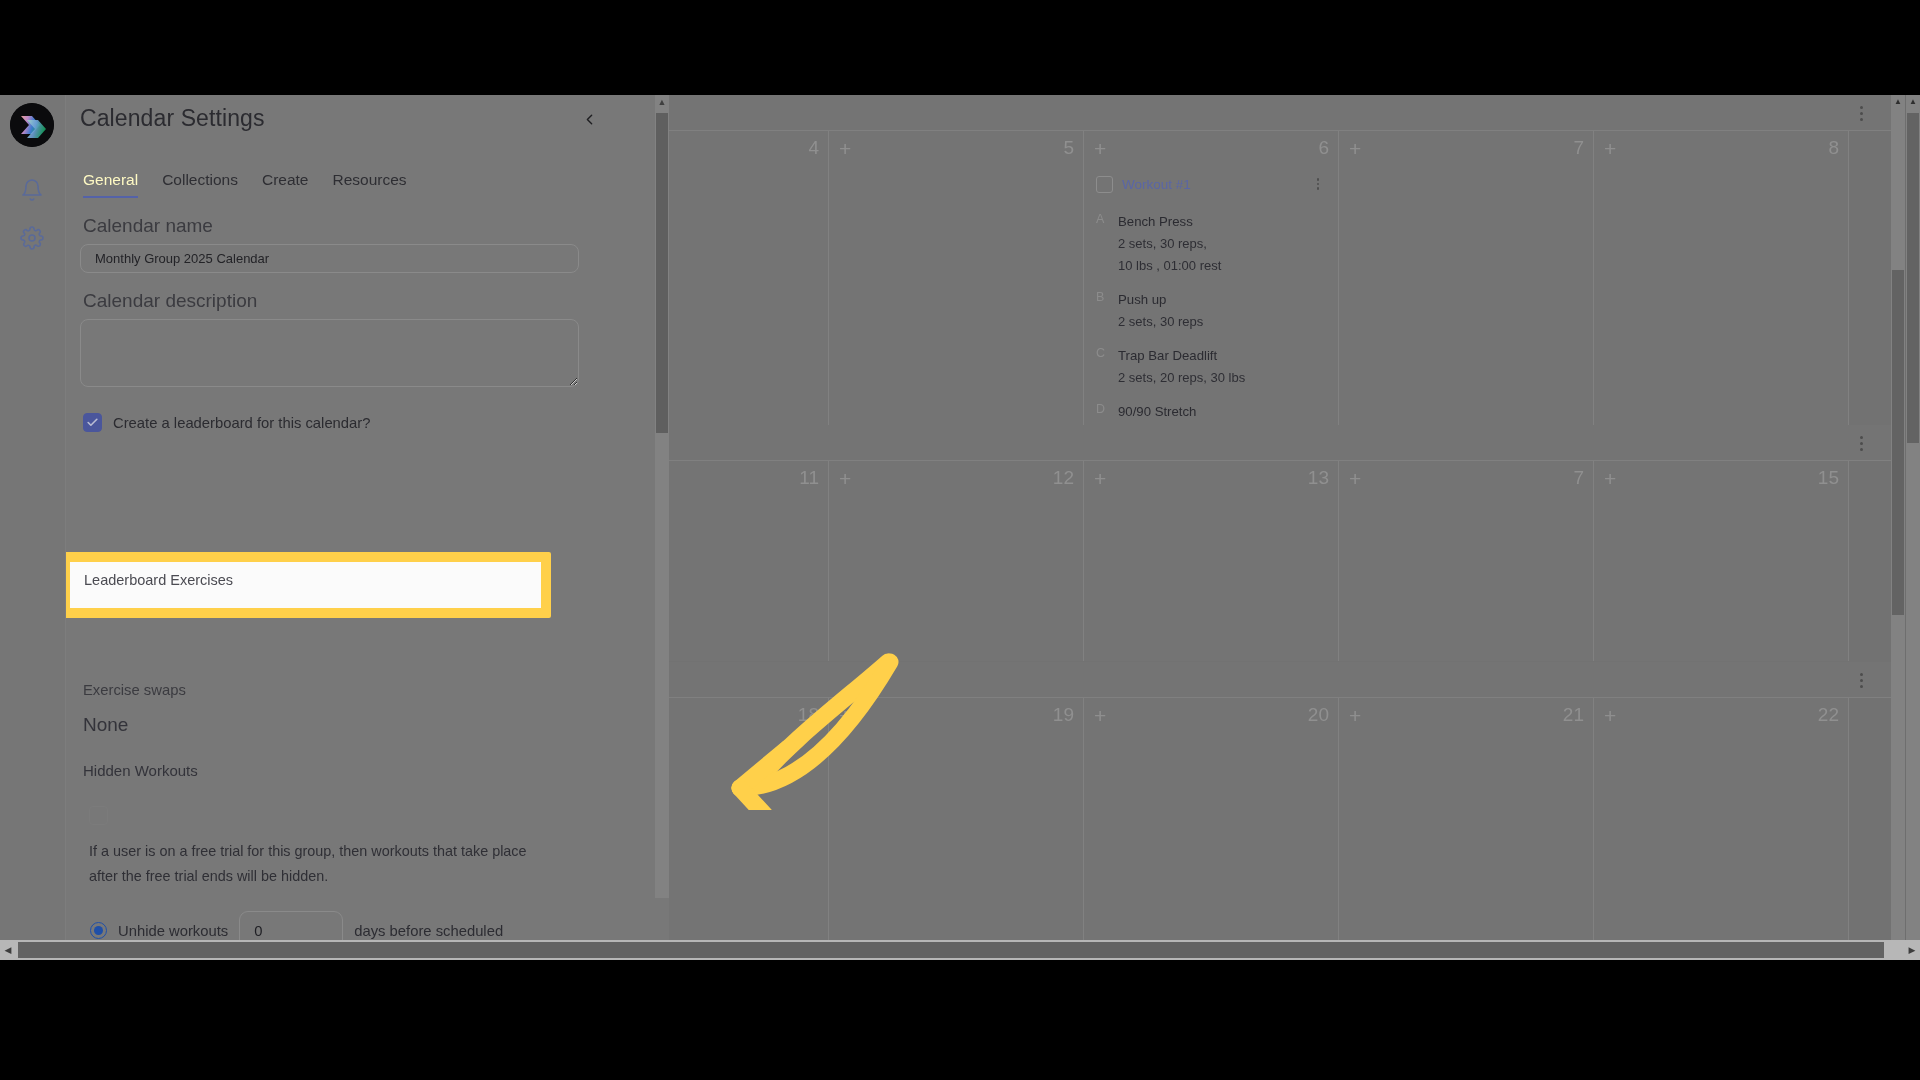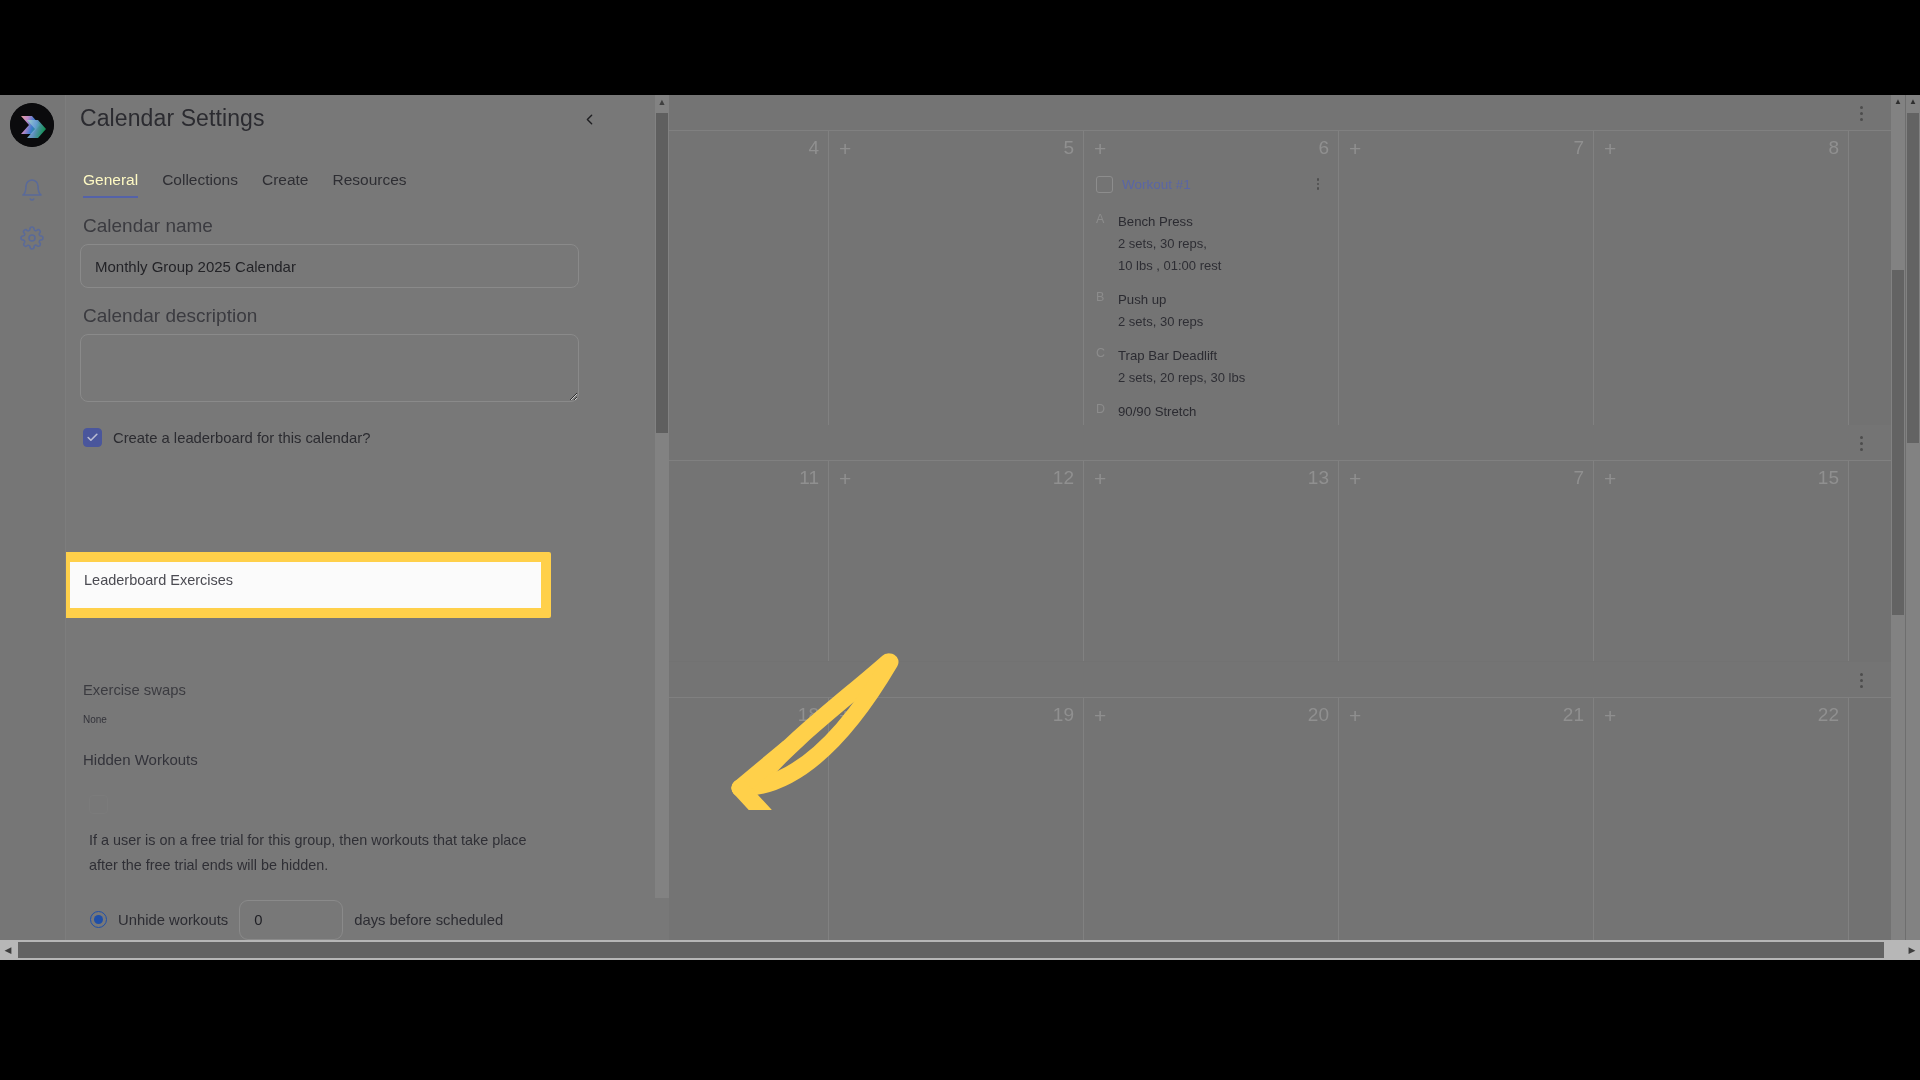--- a/index.html
+++ b/index.html
@@ -104,25 +104,25 @@
   .tab.active {
     color: #fef9c3;
     border-bottom-color: #5462a8;
   }
   .field-label {
     font-size: 19px;
     color: #3b3b40;
     margin: 17px 0 7px 3px;
   }
   .text-input {
-    width: 499px; height: 44px;
+    width: 499px; height: 29px;
     border: 1px solid #8a8a8a;
     border-radius: 8px;
     background: transparent;
-    font-size: 15px;
+    font-size: 13px;
     color: #232327;
     padding: 12px 14px;
     font-family: "Liberation Sans", sans-serif;
     outline: none;
   }
   .textarea-input {
     width: 499px; height: 68px;
     border: 1px solid #8a8a8a;
     border-radius: 8px;
     background: transparent;
@@ -178,21 +178,21 @@
     background: #ffffff;
     font-size: 14.8px;
     color: #2b2b30;
     padding: 0 15px;
     font-family: "Liberation Sans", sans-serif;
     outline: none;
   }
   .lb-search::placeholder { color: #7e7e86; }
 
   .swaps-label { font-size: 14.8px; color: #3b3b40; margin: 0 0 0 3px; }
-  .swaps-value { font-size: 10px; color: #33333a; margin: 0 0 0 3px; }
+  .swaps-value { font-size: 19px; color: #33333a; margin: 0 0 0 3px; }
   .hidden-title { font-size: 15px; color: #33333a; margin-left: 3px; }
 
   .hw-row {
     display: flex;
     gap: 14px;
     margin-left: 9px;
     margin-top: 13px;
     width: 500px;
     flex-direction: column;
   }

